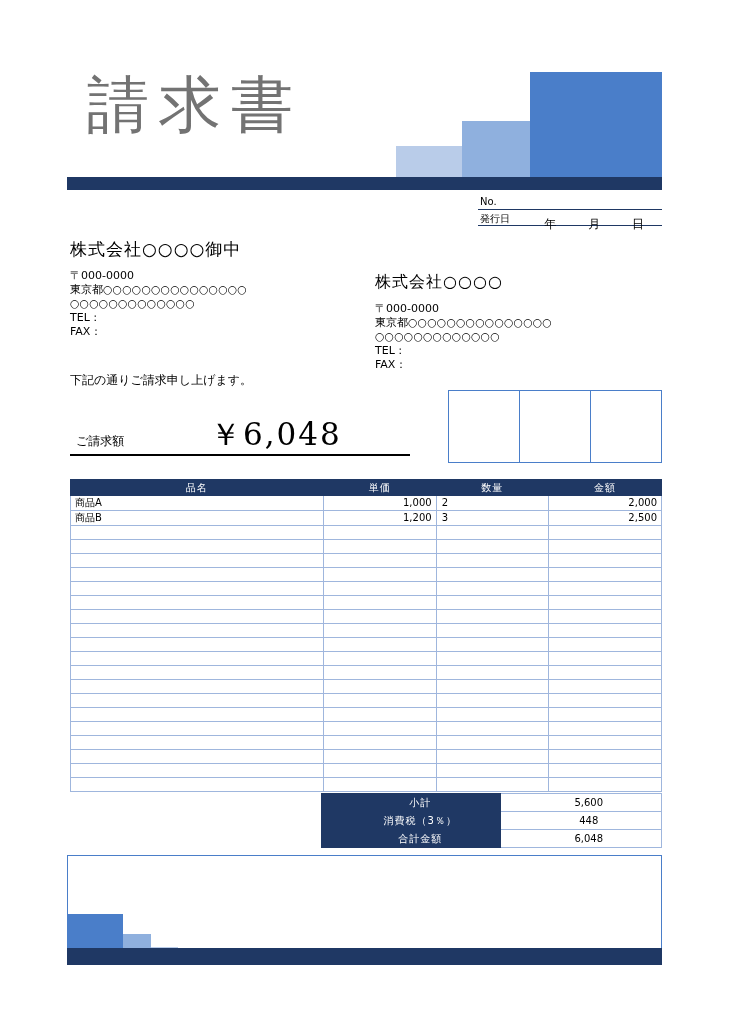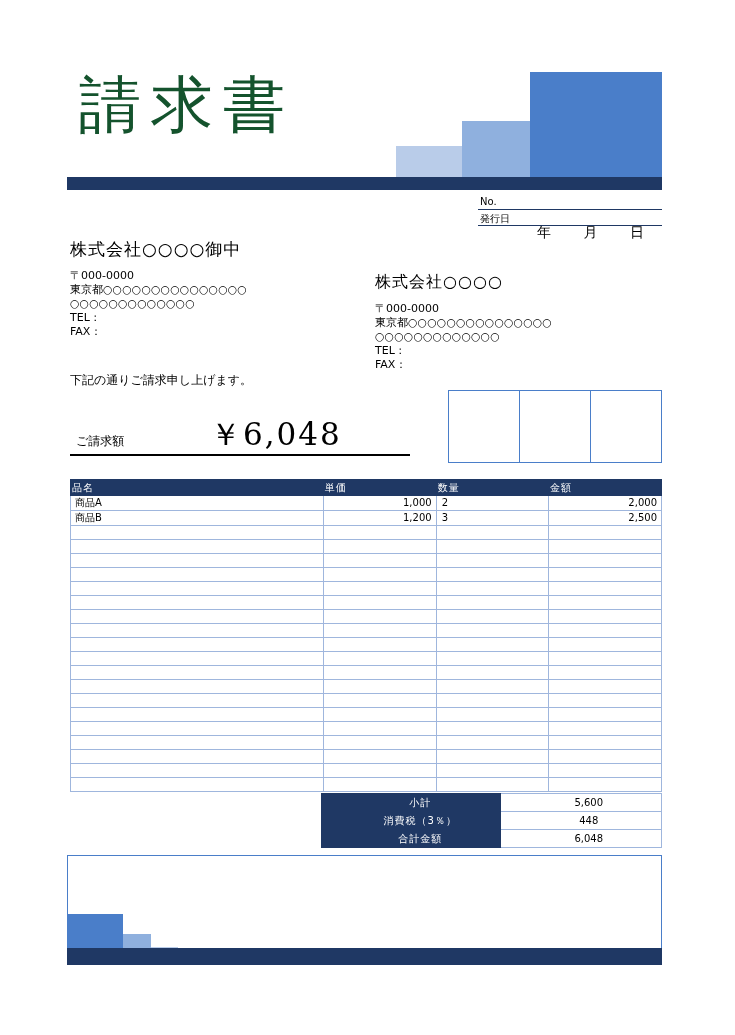--- a/index.html
+++ b/index.html
@@ -27,28 +27,28 @@
   
   .header {
     position: absolute;
     left: 67px;
     top: 72px;
     width: 595px;
     height: 105px;
   }
   .doc-title {
     position: absolute;
-    left: 12px;
+    left: 20px;
     top: 2px;
     font-size: 62px;
     letter-spacing: 10px;
     font-family: "DejaVu Serif", "Liberation Serif", serif;
     font-weight: 400;
     line-height: 1;
-    color: #14532d;
+    color: #737373;
     white-space: nowrap;
   }
   .bars {
     position: absolute;
     right: 0;
     bottom: 0;
     width: 266px;
     height: 105px;
   }
   .bar {
@@ -84,22 +84,22 @@
   }
   .meta-label {
     position: absolute;
     left: 2px;
     top: 2px;
     font-size: 10px;
   }
   .meta-ymd {
     position: absolute;
     right: 4px;
-    top: 14px;
-    font-size: 14px;
+    top: 6px;
+    font-size: 12px;
     letter-spacing: 14px;
     margin-left: 41px;
   }
 
   
   .cust {
     position: absolute;
     left: 70px;
     top: 238px;
     width: 300px;
@@ -197,21 +197,21 @@
     font-size: 10px;
   }
   .items th {
     background: #1f3864;
     color: #fff;
     font-weight: normal;
     height: 13px;
     line-height: 13px;
     font-size: 10px;
     border: 1px solid #1f3864;
-    text-align: left;
+    text-align: center;
     letter-spacing: 1px;
   }
   .items td {
     height: 14px;
     border: 1px solid #9fb6dd;
     padding: 0 4px;
     font-size: 10px;
     line-height: 14px;
     box-sizing: border-box;
   }

